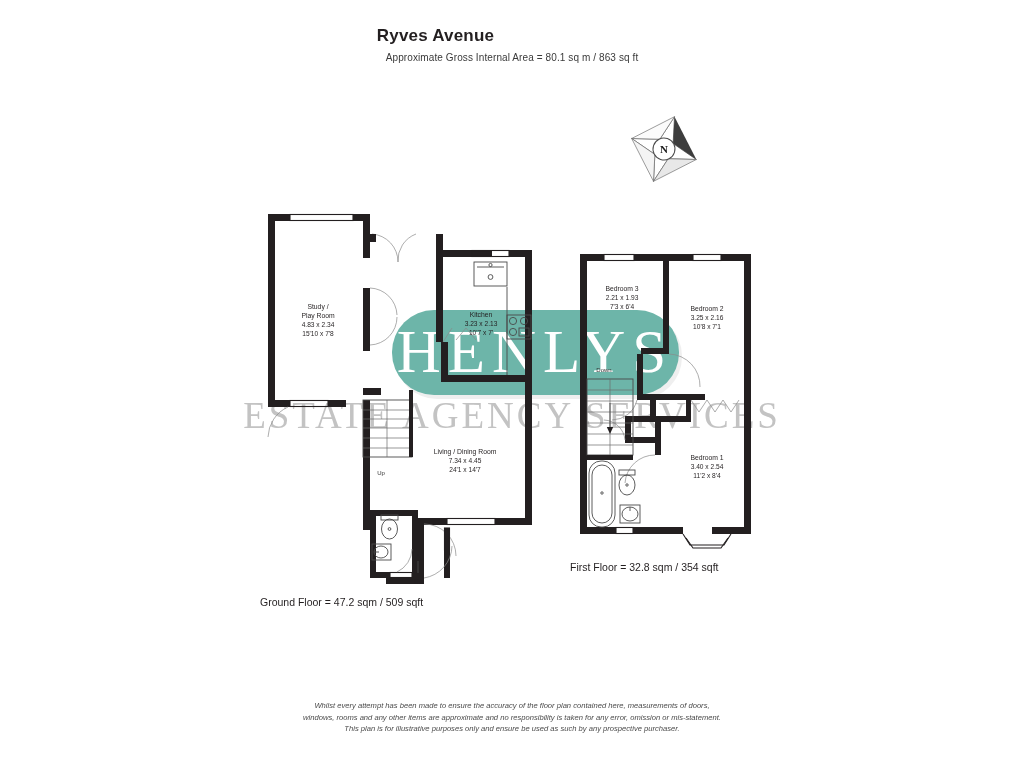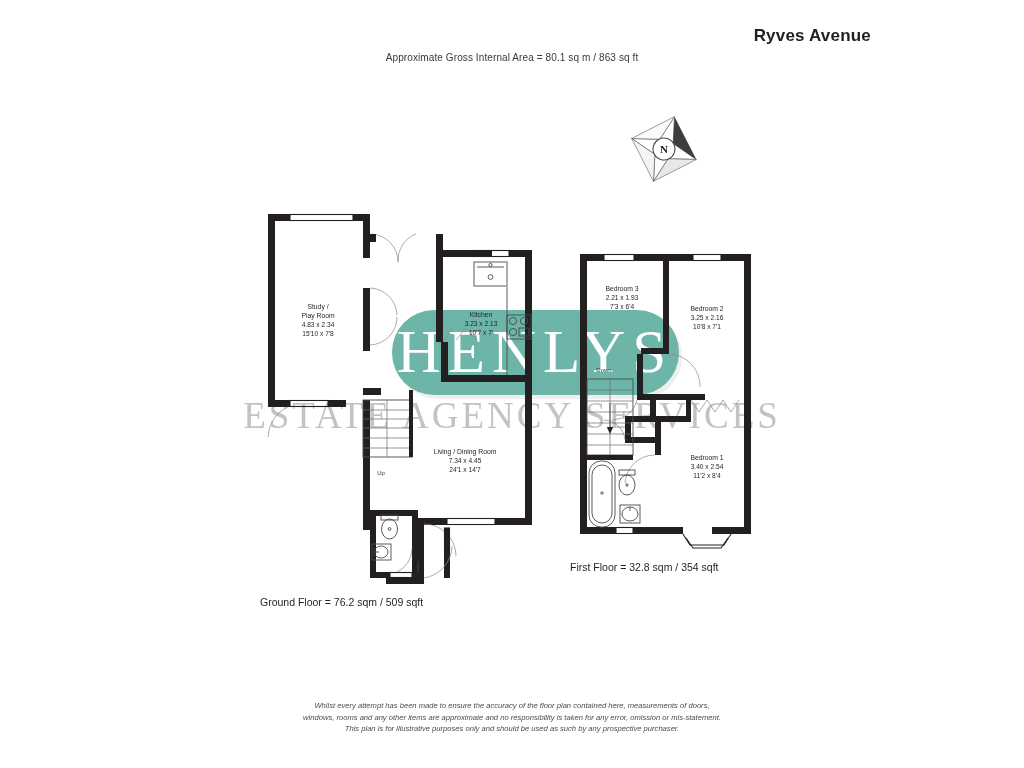--- a/index.html
+++ b/index.html
@@ -9,21 +9,21 @@
     background:#ffffff;
     font-family:"Liberation Sans", sans-serif;
     color:#231f20;
     overflow:hidden;
     position:relative;
   }
   #page{position:relative;width:1024px;height:768px;}
 
   
   .title{
-    position:absolute;left:0;top:26px;width:871px;text-align:right;
+    position:absolute;left:0;top:26px;width:871px;text-align:center;
     font-size:17px;font-weight:bold;letter-spacing:.2px;color:#231f20;
   }
   .subtitle{
     position:absolute;left:0;top:52px;width:1024px;text-align:center;
     font-size:10px;color:#3a3a3a;letter-spacing:.1px;
   }
 
   
   .floor-caption{
     position:absolute;font-size:10.5px;font-weight:normal;color:#231f20;
@@ -334,22 +334,22 @@
       </g>
 
       <g>
         <text class="roomlabel name" x="707" y="460">Bedroom 1</text>
         <text class="roomlabel" x="707" y="469">3.40 x 2.54</text>
         <text class="roomlabel" x="707" y="478">11'2 x 8'4</text>
       </g>
     </g>
   </svg>
 
-  <div class="floor-caption" id="ground-caption">Ground Floor = 76.2 sqm / 509 sqft</div>
+  <div class="floor-caption" id="ground-caption">Ground Floor = 47.2 sqm / 509 sqft</div>
   <div class="floor-caption" id="first-caption">First Floor = 32.8 sqm / 354 sqft</div>
 
   <div class="disclaimer">
     <div>Whilst every attempt has been made to ensure the accuracy of the floor plan contained here, measurements of doors,</div>
     <div>windows, rooms and any other items are approximate and no responsibility is taken for any error, omission or mis-statement.</div>
-    <div>This plan is for illustrative purposes only and should be used as such by any prospective purchaser.</div>
+    <div>This plan is for illustrative purposes only and ensure be used as such by any prospective purchaser.</div>
   </div>
 
 </div>
 
 </body></html>

